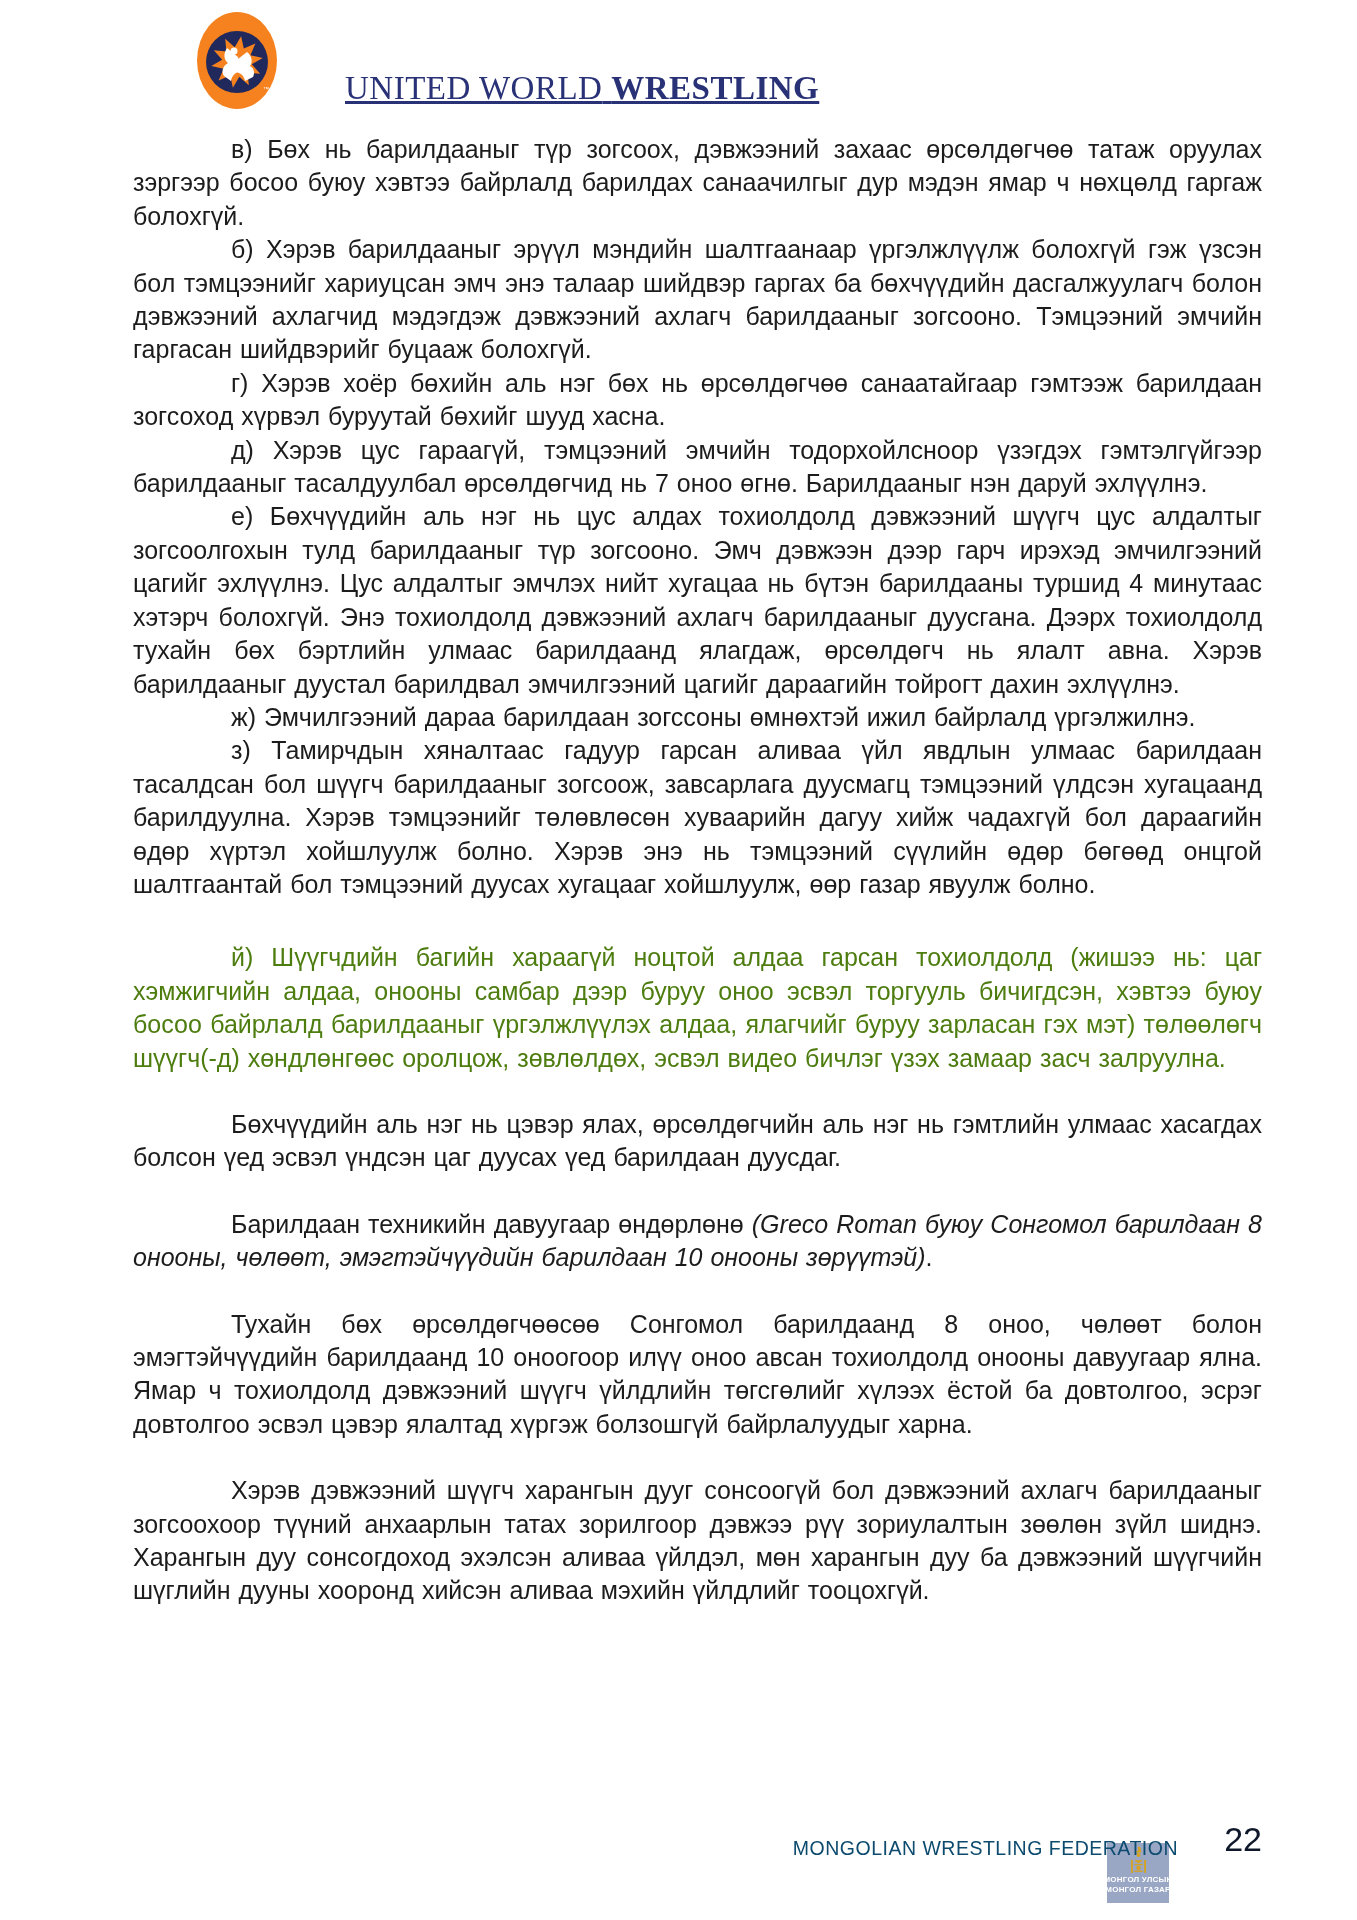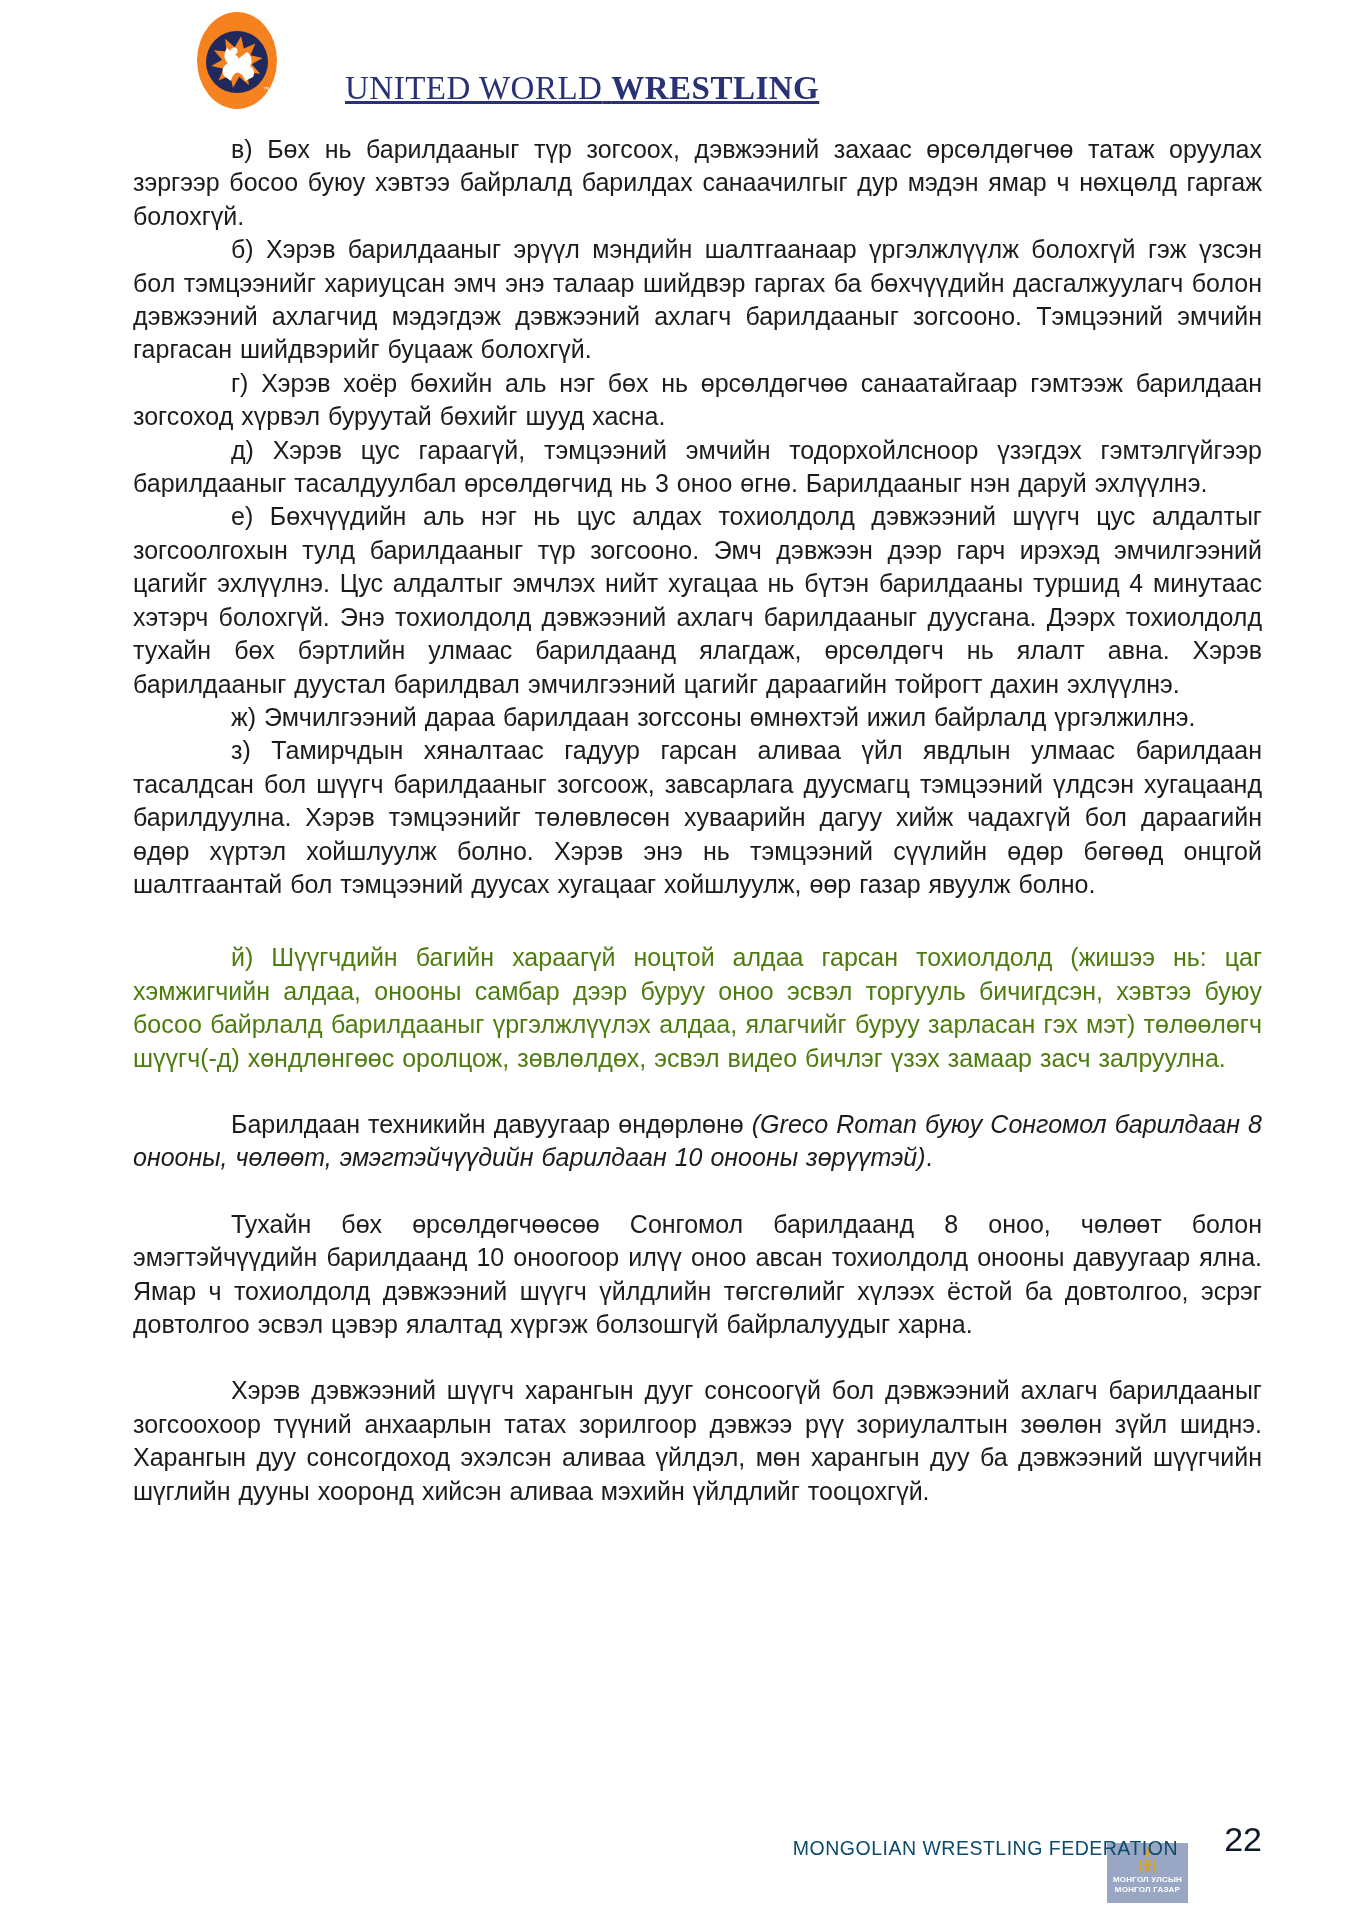--- a/index.html
+++ b/index.html
@@ -24,21 +24,21 @@
   }
   .green{color:#4d7c0f;margin-top:40px;}
   .sec-heading{
     margin:24px 0 44px 67px;font-size:25px;line-height:33px;
     font-weight:bold;text-decoration:underline;color:#111;
   }
   .s27{margin-top:33px;}
   .ital{font-style:italic;}
   
   .gov-logo{
-    position:absolute;left:1107px;top:1843px;width:81px;height:60px;
+    position:absolute;left:1107px;top:1843px;width:62px;height:60px;
     background:rgba(130,148,184,0.82);z-index:1;
     display:flex;flex-direction:column;align-items:center;justify-content:flex-start;
   }
   .gov-logo svg{margin-top:3px;}
   .gov-line{font-size:8px;line-height:9.5px;font-weight:bold;color:#ffffff;letter-spacing:.2px;white-space:nowrap;}
   .gov-text{margin-top:2px;text-align:center;}
   .federation{
     position:absolute;right:179px;top:1837px;z-index:2;
     font-size:19.5px;letter-spacing:.5px;color:#0c4a6e;white-space:nowrap;
   }
@@ -62,27 +62,28 @@
       <circle cx="37" cy="39" r="3.5" fill="#ffffff"></circle>
       <text x="66" y="79" font-size="6" fill="#ffffff">™</text>
     </svg>
     <div class="brand"><span>UNITED WORLD</span><span> </span><span class="bold">WRESTLING</span></div>
   </div>
 
   <div class="doc">
     <p class="para">в) Бөх нь барилдааныг түр зогсоох, дэвжээний захаас өрсөлдөгчөө татаж оруулах зэргээр босоо буюу хэвтээ байрлалд барилдах санаачилгыг дур мэдэн ямар ч нөхцөлд гаргаж болохгүй.</p>
     <p class="para">б) Хэрэв барилдааныг эрүүл мэндийн шалтгаанаар үргэлжлүүлж болохгүй гэж үзсэн бол тэмцээнийг хариуцсан эмч энэ талаар шийдвэр гаргах ба бөхчүүдийн дасгалжуулагч болон дэвжээний ахлагчид мэдэгдэж дэвжээний ахлагч барилдааныг зогсооно. Тэмцээний эмчийн гаргасан шийдвэрийг буцааж болохгүй.</p>
     <p class="para">г) Хэрэв хоёр бөхийн аль нэг бөх нь өрсөлдөгчөө санаатайгаар гэмтээж барилдаан зогсоход хүрвэл буруутай бөхийг шууд хасна.</p>
-    <p class="para">д) Хэрэв цус гараагүй, тэмцээний эмчийн тодорхойлсноор үзэгдэх гэмтэлгүйгээр барилдааныг тасалдуулбал өрсөлдөгчид нь 3 оноо өгнө. Барилдааныг нэн даруй эхлүүлнэ.</p>
+    <p class="para">д) Хэрэв цус гараагүй, тэмцээний эмчийн тодорхойлсноор үзэгдэх гэмтэлгүйгээр барилдааныг тасалдуулбал өрсөлдөгчид нь 7 оноо өгнө. Барилдааныг нэн даруй эхлүүлнэ.</p>
     <p class="para">е) Бөхчүүдийн аль нэг нь цус алдах тохиолдолд дэвжээний шүүгч цус алдалтыг зогсоолгохын тулд барилдааныг түр зогсооно. Эмч дэвжээн дээр гарч ирэхэд эмчилгээний цагийг эхлүүлнэ. Цус алдалтыг эмчлэх нийт хугацаа нь бүтэн барилдааны туршид 4 минутаас хэтэрч болохгүй. Энэ тохиолдолд дэвжээний ахлагч барилдааныг дуусгана. Дээрх тохиолдолд тухайн бөх бэртлийн улмаас барилдаанд ялагдаж, өрсөлдөгч нь ялалт авна. Хэрэв барилдааныг дуустал барилдвал эмчилгээний цагийг дараагийн тойрогт дахин эхлүүлнэ.</p>
     <p class="para">ж) Эмчилгээний дараа барилдаан зогссоны өмнөхтэй ижил байрлалд үргэлжилнэ.</p>
     <p class="para">з) Тамирчдын хяналтаас гадуур гарсан аливаа үйл явдлын улмаас барилдаан тасалдсан бол шүүгч барилдааныг зогсоож, завсарлага дуусмагц тэмцээний үлдсэн хугацаанд барилдуулна. Хэрэв тэмцээнийг төлөвлөсөн хуваарийн дагуу хийж чадахгүй бол дараагийн өдөр хүртэл хойшлуулж болно. Хэрэв энэ нь тэмцээний сүүлийн өдөр бөгөөд онцгой шалтгаантай бол тэмцээний дуусах хугацааг хойшлуулж, өөр газар явуулж болно.</p>
     <p class="para green">й) Шүүгчдийн багийн хараагүй ноцтой алдаа гарсан тохиолдолд (жишээ нь: цаг хэмжигчийн алдаа, онооны самбар дээр буруу оноо эсвэл торгууль бичигдсэн, хэвтээ буюу босоо байрлалд барилдааныг үргэлжлүүлэх алдаа, ялагчийг буруу зарласан гэх мэт) төлөөлөгч шүүгч(-д) хөндлөнгөөс оролцож, зөвлөлдөх, эсвэл видео бичлэг үзэх замаар засч залруулна.</p>
 
 
+    <p class="para s27">Бөхчүүдийн аль нэг нь цэвэр ялах, өрсөлдөгчийн аль нэг нь гэмтлийн улмаас хасагдах болсон үед эсвэл үндсэн цаг дуусах үед барилдаан дуусдаг.</p>
     <p class="para s27"><span>Барилдаан техникийн давуугаар өндөрлөнө </span><span class="ital">(Greco Roman буюу Сонгомол барилдаан 8 онооны, чөлөөт, эмэгтэйчүүдийн барилдаан 10 онооны зөрүүтэй)</span><span>.</span></p>
     <p class="para s27">Тухайн бөх өрсөлдөгчөөсөө Сонгомол барилдаанд 8 оноо, чөлөөт болон эмэгтэйчүүдийн барилдаанд 10 оноогоор илүү оноо авсан тохиолдолд онооны давуугаар ялна. Ямар ч тохиолдолд дэвжээний шүүгч үйлдлийн төгсгөлийг хүлээх ёстой ба довтолгоо, эсрэг довтолгоо эсвэл цэвэр ялалтад хүргэж болзошгүй байрлалуудыг харна.</p>
     <p class="para s27">Хэрэв дэвжээний шүүгч харангын дууг сонсоогүй бол дэвжээний ахлагч барилдааныг зогсоохоор түүний анхаарлын татах зорилгоор дэвжээ рүү зориулалтын зөөлөн зүйл шиднэ. Харангын дуу сонсогдоход эхэлсэн аливаа үйлдэл, мөн харангын дуу ба дэвжээний шүүгчийн шүглийн дууны хооронд хийсэн аливаа мэхийн үйлдлийг тооцохгүй.</p>
   </div>
 
   <div>
     <div class="federation">MONGOLIAN WRESTLING FEDERATION</div>
     <div class="page-num">22</div>
     <div class="gov-logo">
       <svg width="15" height="27" viewBox="0 0 18 32" aria-hidden="true">

